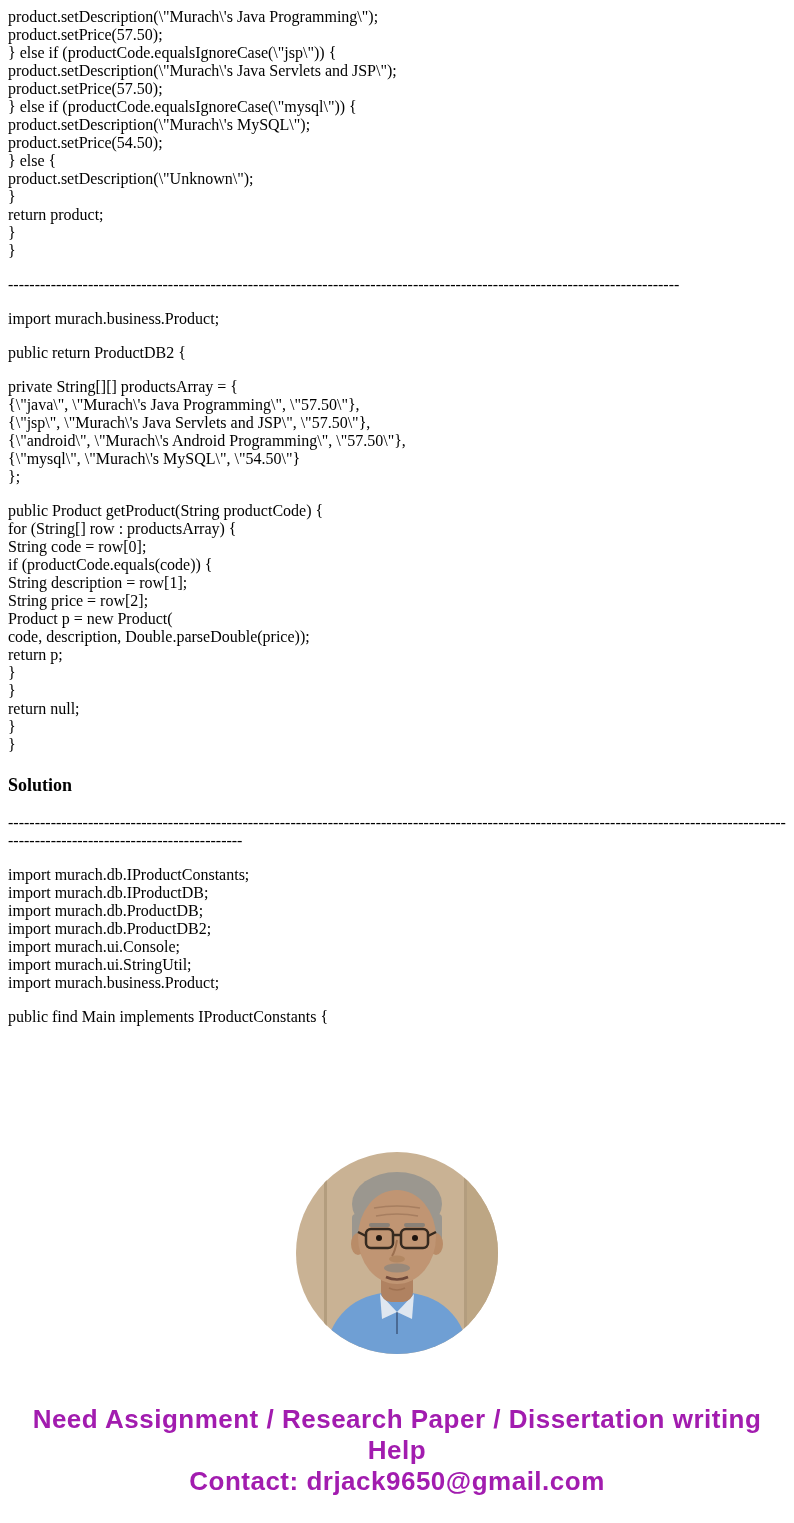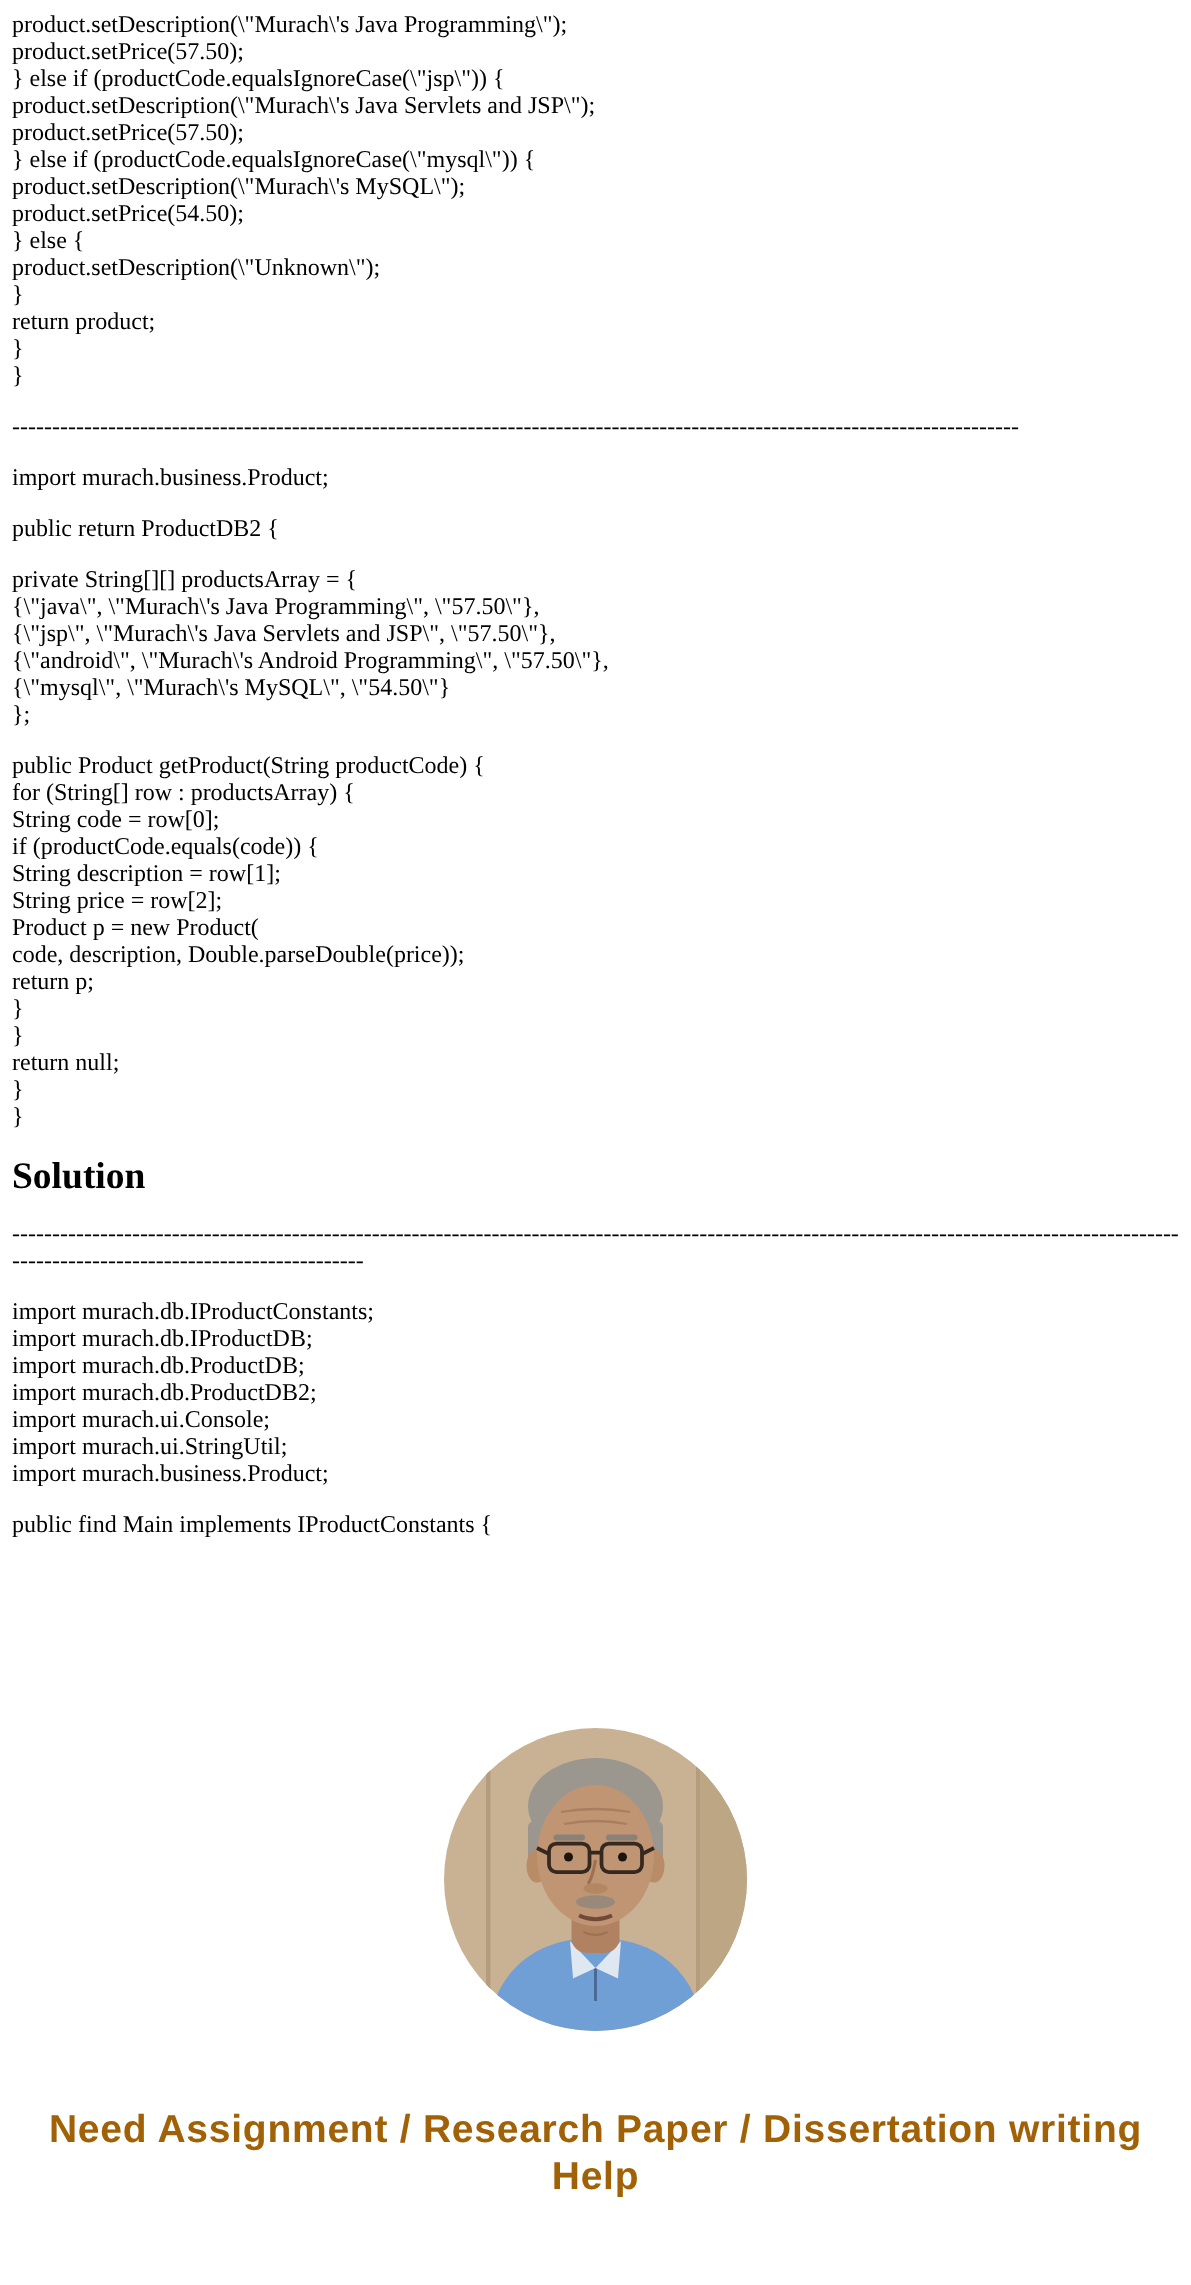--- a/index.html
+++ b/index.html
@@ -30,21 +30,21 @@
   .code {
     white-space: pre-wrap;
     word-wrap: break-word;
   }
   .sep {
     white-space: normal;
     word-break: break-all;
     line-height: 18px;
   }
   h3.solution {
-    font-size: 25px;
+    font-size: 18px;
     font-weight: bold;
     margin: 20px 0 18px 0;
     line-height: 22px;
   }
   .avatar-wrap {
     width: 202px;
     height: 202px;
     margin: 29px auto 0 auto;
     border-radius: 50%;
     overflow: hidden;
@@ -52,21 +52,21 @@
   .avatar-wrap svg { display: block; }
   .footer {
     margin-top: 50px;
     padding: 0 30px;
     text-align: center;
     font-family: "Liberation Sans", "DejaVu Sans", sans-serif;
     font-weight: bold;
     font-size: 26px;
     line-height: 31px;
     letter-spacing: 0.5px;
-    color: #a16207;
+    color: #a21caf;
   }
   .footer .footer-line { margin: 0 auto; max-width: 734px; }
 </style>
 </head>
 <body>
 
 <div class="page">
 
   <div class="content-clip">
     <p class="code">product.setDescription(\"Murach\'s Java Programming\");
@@ -164,15 +164,16 @@
 
       <ellipse cx="101" cy="116" rx="13" ry="4.5" fill="#99897a"></ellipse>
 
       <path d="M90,125 Q101,130 112,125" stroke="#70493a" stroke-width="2.5" fill="none"></path>
       <path d="M93,136 Q101,140 109,136" stroke="rgba(120,75,45,0.3)" stroke-width="1.5" fill="none"></path>
     </svg>
   </div>
 
   <div class="footer">
     <div class="footer-line">Need Assignment / Research Paper / Dissertation writing Help</div>
+    <div class="footer-line">Contact: drjack9650@gmail.com</div>
   </div>
 
 </div>
 
 </body></html>

